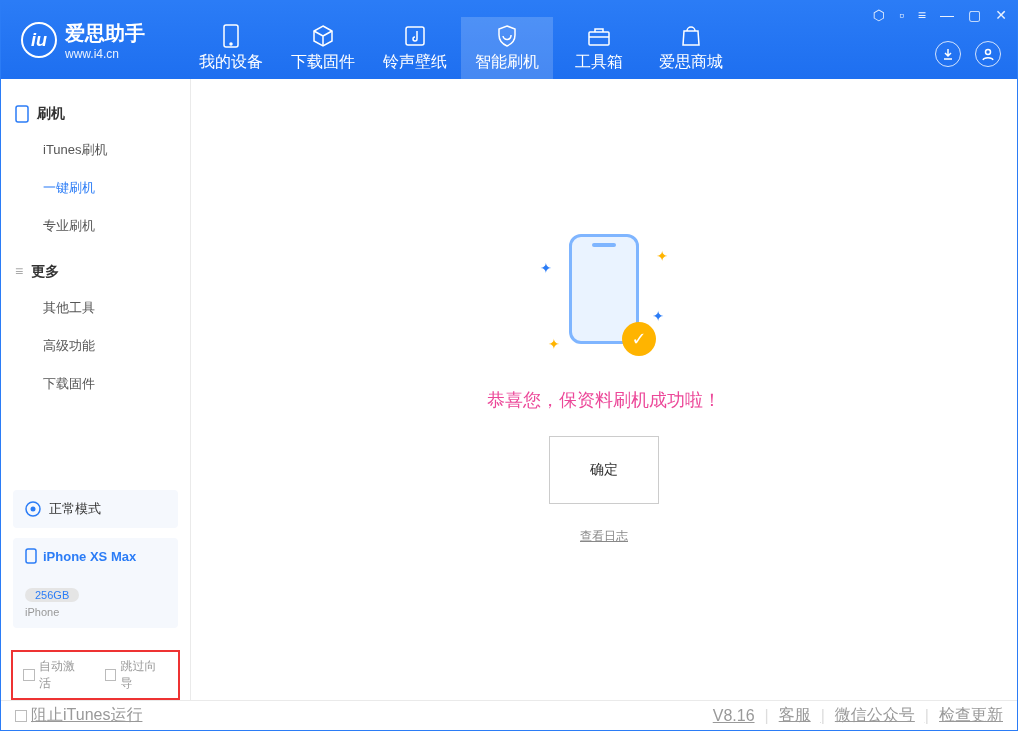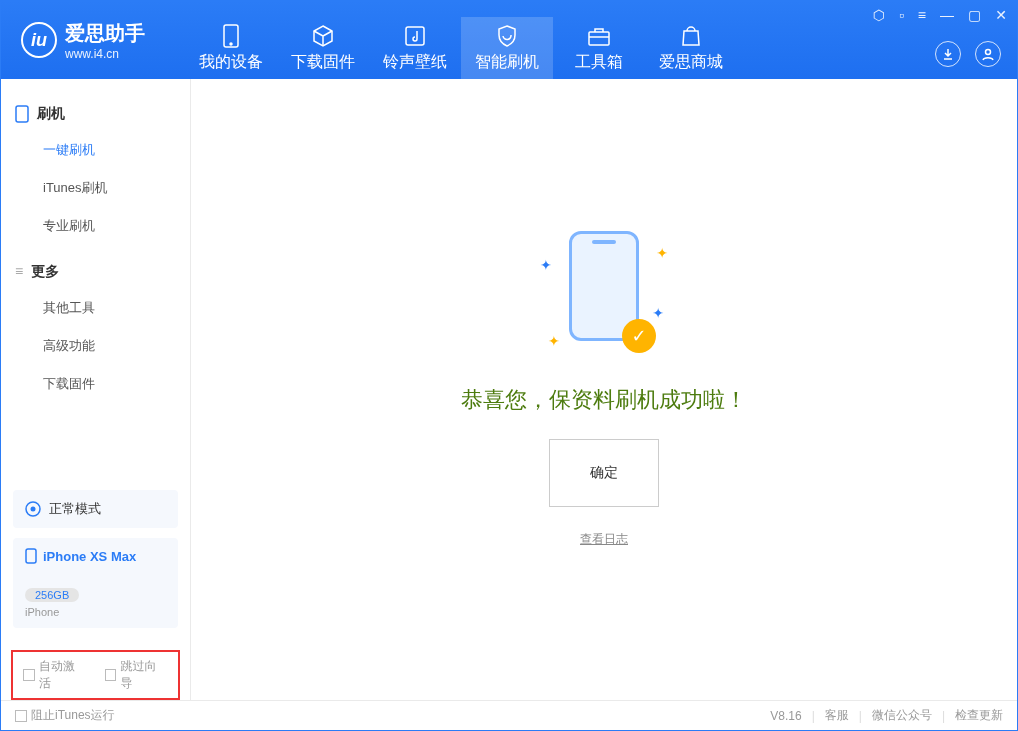--- a/index.html
+++ b/index.html
@@ -42,25 +42,25 @@
 
 .main { flex: 1; display: flex; flex-direction: column; align-items: center; justify-content: center; gap: 24px; }
 .phone-ill { position: relative; width: 120px; height: 130px; }
 .phone { position: absolute; left: 50%; top: 0; transform: translateX(-50%); width: 70px; height: 110px; border: 3px solid #7fb5ff; border-radius: 12px; background: #eaf3ff; }
 .phone::before { content: ""; position: absolute; top: 6px; left: 50%; transform: translateX(-50%); width: 24px; height: 4px; background: #7fb5ff; border-radius: 2px; }
 .check-badge { position: absolute; right: 8px; bottom: 8px; width: 34px; height: 34px; background: #ffb400; border-radius: 50%; display: flex; align-items: center; justify-content: center; color: #fff; font-size: 18px; }
 .spark { position: absolute; font-size: 14px; }
 .s1 { left: -4px; top: 26px; color: #2b7cf6; } .s2 { right: -4px; top: 14px; color: #ffb400; }
 .s3 { left: 4px; bottom: 12px; color: #ffb400; } .s4 { right: 0; bottom: 40px; color: #2b7cf6; }
 
-.success-text { font-size: 22px; color: #4d7c0f; }
+.success-text { font-size: 18px; color: #ec4899; }
 .ok-btn { border: 1px solid #ccc; background: #fff; padding: 24px 40px; font-size: 14px; color: #333; cursor: pointer; }
 .log-link { font-size: 12px; color: #888; cursor: pointer; text-decoration: underline; }
 
-.footer { height: 30px; border-top: 1px solid #eaeaea; display: flex; align-items: center; font-size: 12px; color: #999; padding: 0 14px; }
+.footer { height: 30px; border-top: 1px solid #eaeaea; display: flex; align-items: center; font-size: 16px; color: #999; padding: 0 14px; text-decoration: underline; }
 .footer .chk { margin-right: auto; }
 .footer-links { display: flex; align-items: center; gap: 10px; }
 .footer-links span { cursor: pointer; }
 .divider { color: #ddd; }
 </style>
 </head>
 <body>
 
 <div class="header">
   <div class="logo">
@@ -151,22 +151,22 @@
 
 <div class="body">
   <div class="sidebar">
     <div class="side-group">
       <div class="side-head">
         <svg width="14" height="18" viewBox="0 0 14 18" fill="none" stroke="#2b7cf6" stroke-width="1.5">
             <rect x="1" y="1" width="12" height="16" rx="2"></rect>
           </svg>
         <span>刷机</span>
       </div>
+      <div class="side-sub">iTunes刷机</div>
       <div class="side-sub active">一键刷机</div>
-      <div class="side-sub">iTunes刷机</div>
       <div class="side-sub">专业刷机</div>
     </div>
     <div class="side-group" style="margin-top:10px">
       <div class="side-head">
         <span style="color:#aaa">≡</span>
         <span>更多</span>
       </div>
       <div class="side-sub">其他工具</div>
       <div class="side-sub">高级功能</div>
       <div class="side-sub">下载固件</div>

